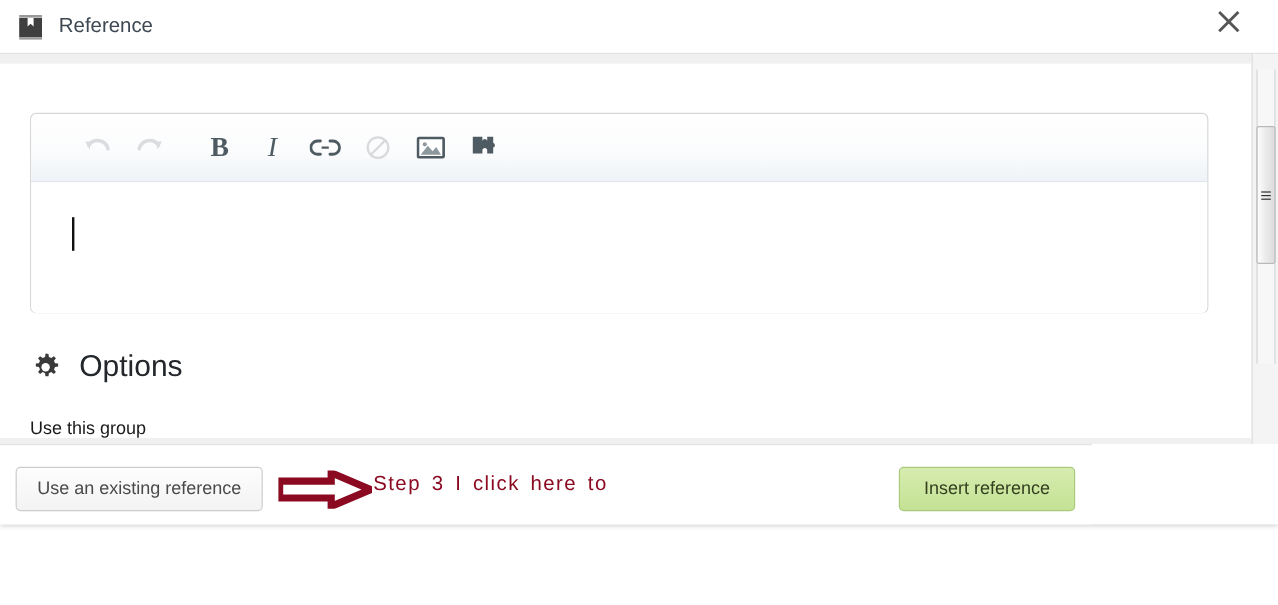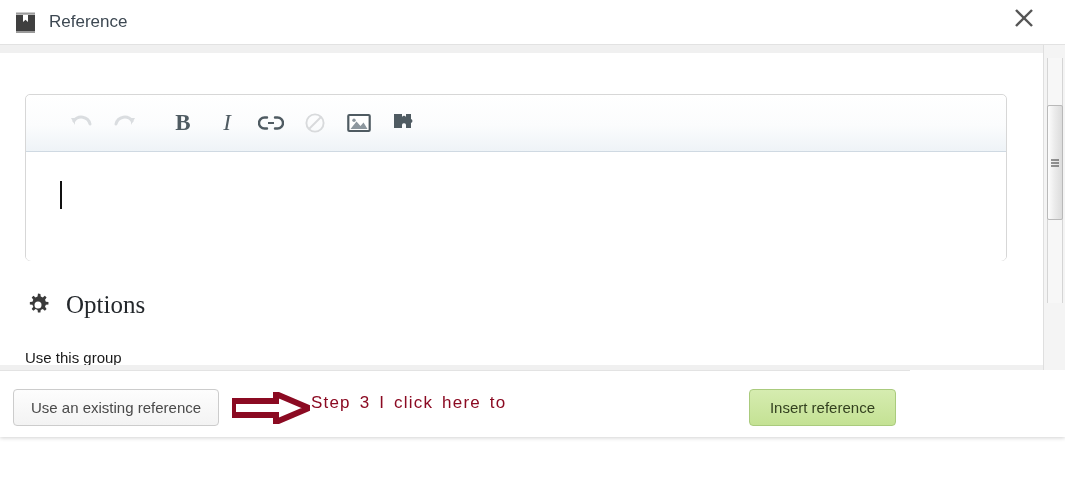--- a/index.html
+++ b/index.html
@@ -163,21 +163,20 @@
     background: #111111;
   }
 
   
   .options-head {
     position: absolute;
     left: 25px;
     top: 238px;
     display: flex;
     align-items: center;
-    font-family: Liberation Serif, serif;
   }
   .gear-icon {
     width: 26px;
     height: 26px;
     margin-right: 15px;
   }
   .options-title {
     font-size: 25px;
     color: #23272b;
     font-weight: normal;

